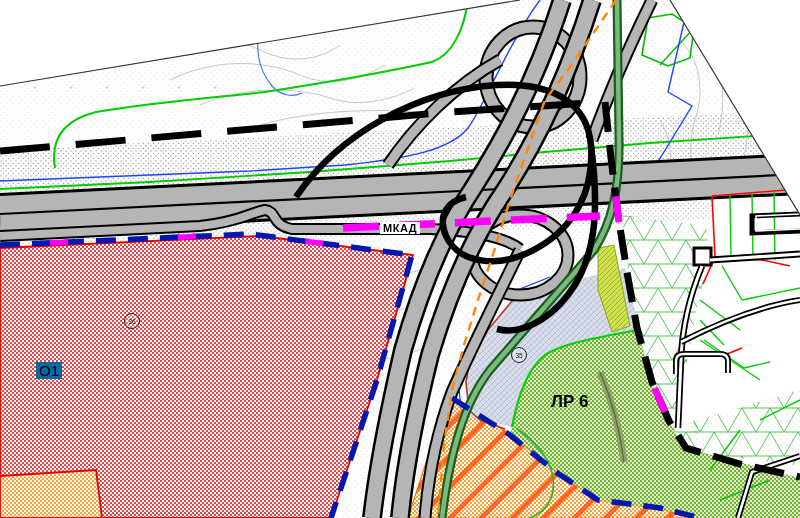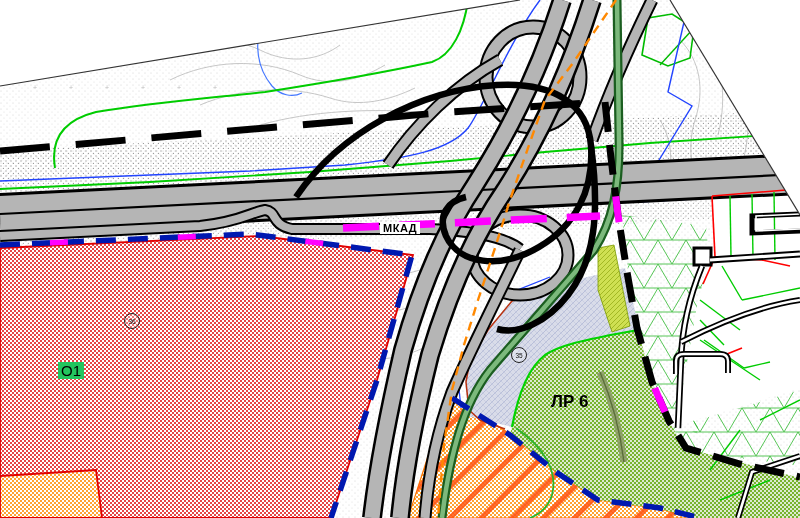--- a/index.html
+++ b/index.html
@@ -1,21 +1,21 @@
 <!DOCTYPE html>
 <html><head>
 <meta charset="utf-8">
 <style>
   html,body{margin:0;padding:0;background:#ffffff;}
   #viewport{position:relative;width:800px;height:518px;overflow:hidden;background:#fff;
             font-family:"Liberation Sans", sans-serif;}
   #plan-svg{position:absolute;left:0;top:0;}
   .maplabel{position:absolute;color:#000;white-space:nowrap;}
   #mkad-label{left:380px;top:182px;background:#fff;padding:0 3px;font-size:11px;font-weight:bold;letter-spacing:.5px;margin-top:40px;}
-  #o1-label{left:58px;top:362px;background:#22c55e;padding:0 3px;font-size:15px;}
+  #o1-label{left:36px;top:362px;background:#0369a1;padding:0 3px;font-size:15px;}
   #lr2-label{left:551px;top:392px;font-size:17px;font-weight:bold;}
   .marker{position:absolute;width:14px;height:14px;border:1.4px solid #222;border-radius:50%;
           background:rgba(255,255,255,.25);font-size:6.5px;display:flex;align-items:center;justify-content:center;
           color:#111;}
   #marker-o1{left:124px;top:313px;}
   #marker-lr2{left:511px;top:347px;}
 </style>
 </head>
 <body>
 

